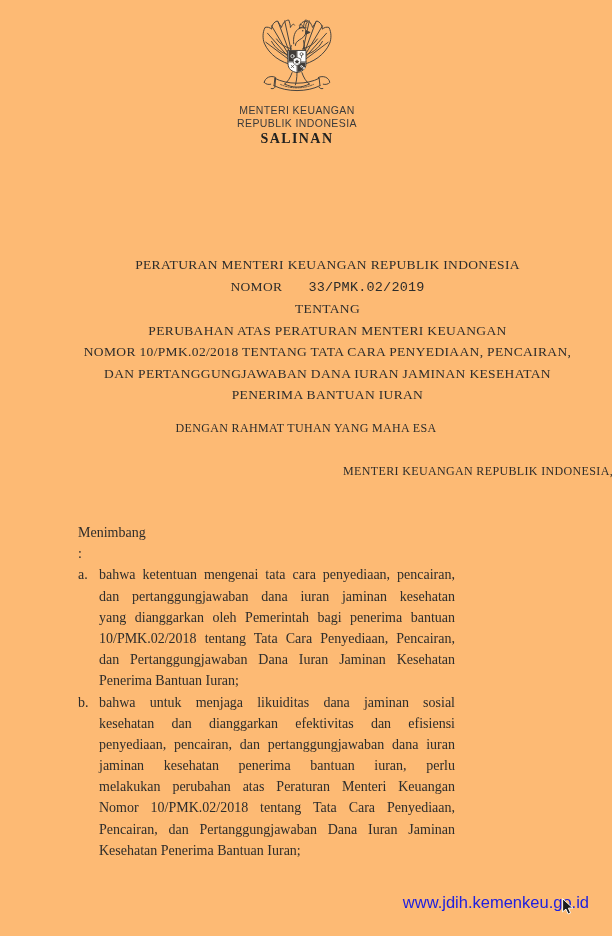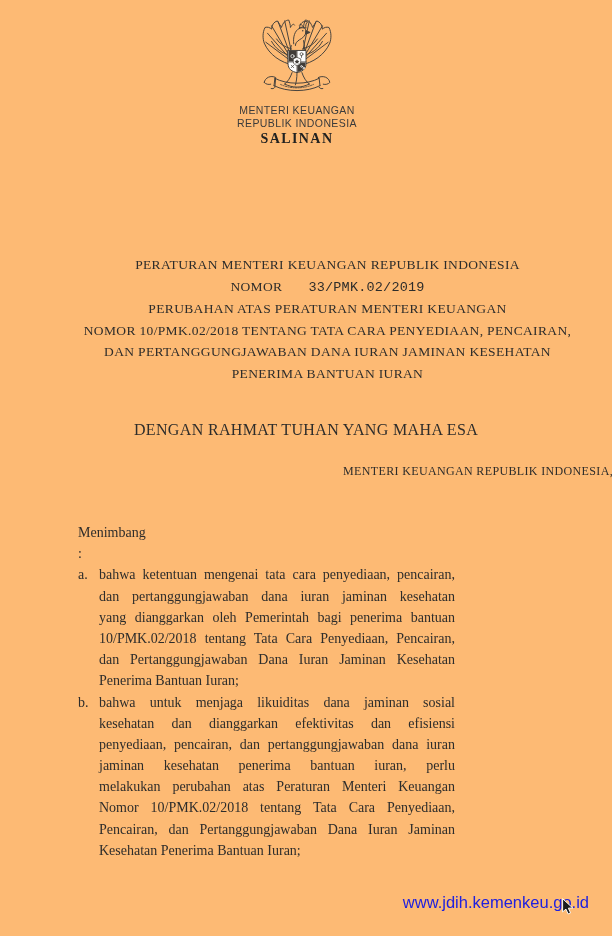--- a/index.html
+++ b/index.html
@@ -15,21 +15,21 @@
   .ministry{font-family:"Liberation Sans", sans-serif;font-size:10.5px;line-height:13px;
     letter-spacing:.4px;color:#3b3b3b;margin-top:4px;}
   .salinan{font-size:14px;font-weight:bold;letter-spacing:1.4px;margin-top:1px;color:#232220;}
 
   
   .title-block{position:absolute;top:254px;left:0;width:100%;text-align:center;}
   .t-line{font-size:13.5px;line-height:21.5px;letter-spacing:.35px;white-space:nowrap;margin-left:43px;}
   .mono{font-family:"Liberation Mono","DejaVu Sans Mono",monospace;margin-left:26px;letter-spacing:.2px;}
 
   .invocation{position:absolute;top:421px;left:0;width:100%;text-align:center;
-    font-size:16px;letter-spacing:.35px;}
+    font-size:12px;letter-spacing:.35px;}
   .authority{position:absolute;top:464px;left:1px;width:100%;text-align:right;
     font-size:12px;letter-spacing:.35px;}
 
   
   .consider{position:absolute;top:522px;left:78px;display:flex;align-items:flex-start;
     font-size:14px;line-height:21.2px;flex-direction:column;}
   .c-label{width:76px;}
   .c-sep{width:16px;}
   .c-items{display:block;}
   .c-item{display:flex;align-items:flex-start;}
@@ -104,20 +104,21 @@
       </g>
     </svg>
     <div class="ministry">MENTERI KEUANGAN</div>
     <div class="ministry" style="margin-top:0">REPUBLIK INDONESIA</div>
     <div class="salinan">SALINAN</div>
   </div>
 
   <div class="title-block">
     <div class="t-line">PERATURAN MENTERI KEUANGAN REPUBLIK INDONESIA</div>
     <div class="t-line"><span>NOMOR</span><span class="mono">33/PMK.02/2019</span></div>
+    <div class="t-line">TENTANG</div>
     <div class="t-line">PERUBAHAN ATAS PERATURAN MENTERI KEUANGAN</div>
     <div class="t-line">NOMOR 10/PMK.02/2018 TENTANG TATA CARA PENYEDIAAN, PENCAIRAN,</div>
     <div class="t-line">DAN PERTANGGUNGJAWABAN DANA IURAN JAMINAN KESEHATAN</div>
     <div class="t-line">PENERIMA BANTUAN IURAN</div>
   </div>
 
   <div class="invocation">DENGAN RAHMAT TUHAN YANG MAHA ESA</div>
   <div class="authority">MENTERI KEUANGAN REPUBLIK INDONESIA,</div>
 
   <div class="consider">

